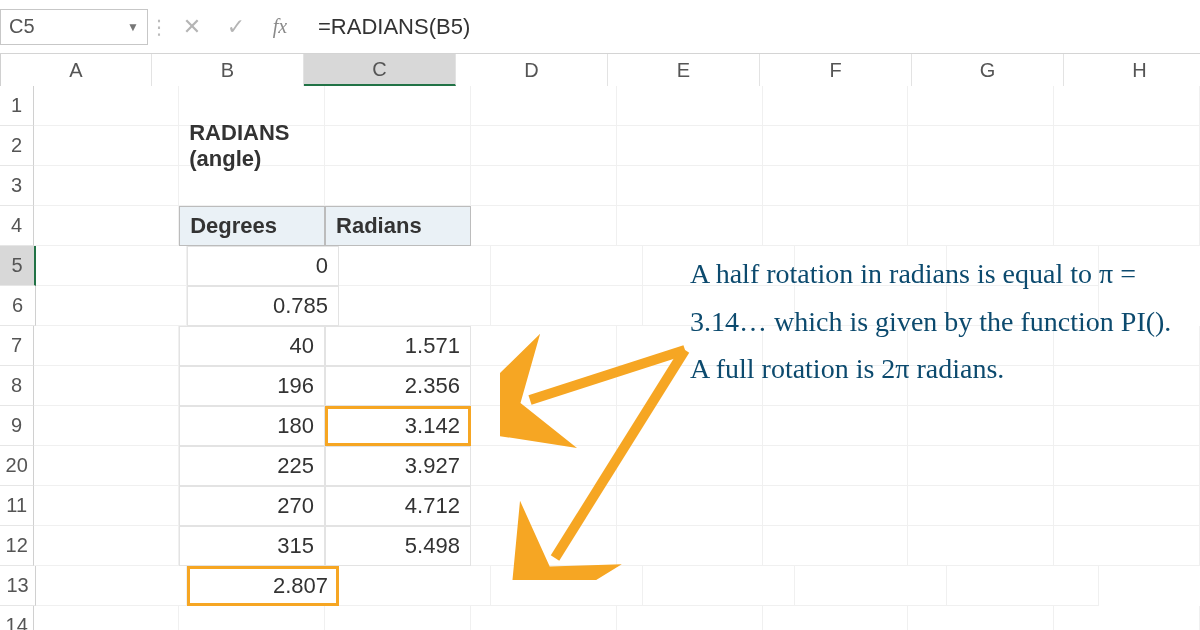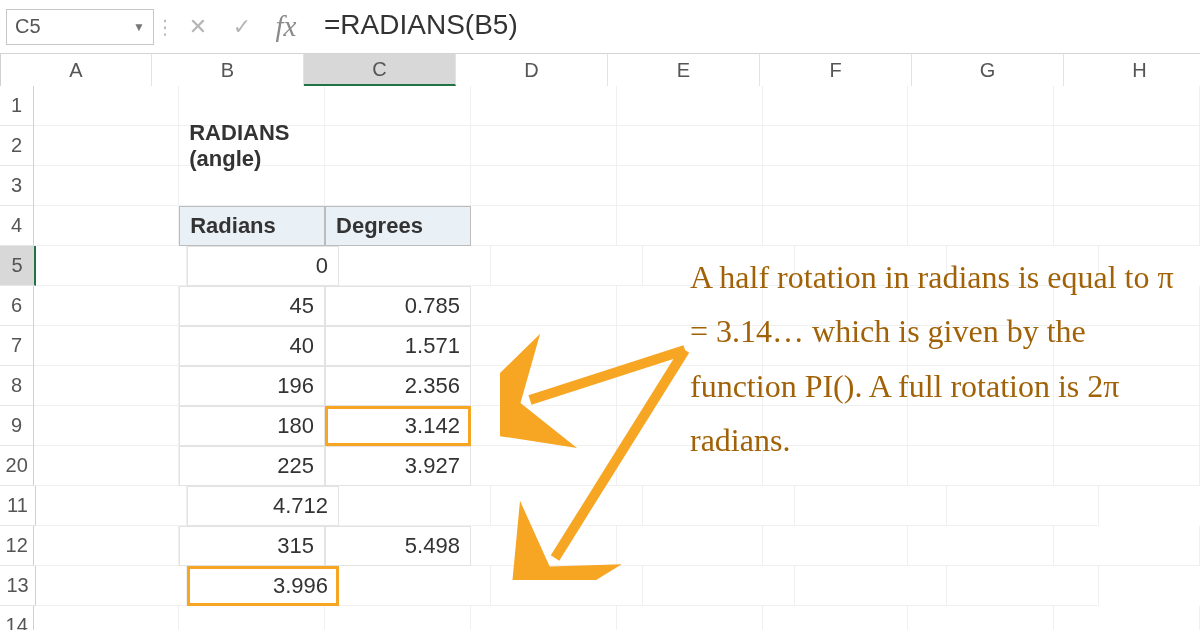--- a/index.html
+++ b/index.html
@@ -11,21 +11,20 @@
     overflow: hidden;
     color: #333;
   }
   
   .formula-bar {
     height: 54px;
     display: flex;
     align-items: center;
     border-bottom: 1px solid #d4d4d4;
     background: #fff;
-    padding-left: 6px;
     font-size: 20px;
   }
   .name-box-wrap { display:flex; align-items:center; }
   .name-box {
     width: 148px;
     height: 36px;
     border: 1px solid #c7c7c7;
     background: #fff;
     display: flex;
     align-items: center;
@@ -44,30 +43,30 @@
   .fb-btn {
     width: 44px; height: 36px;
     display:flex; align-items:center; justify-content:center;
     color:#b5b5b5;
     font-size: 22px;
   }
   .fx-label {
     font-style: italic;
     font-family: "Times New Roman", serif;
     color:#8a8a8a;
-    font-size: 29px;
+    font-size: 20px;
     width: 44px; text-align:center;
   }
   .formula-input {
     flex: 1;
     height: 36px;
     padding-left: 16px;
-    font-size: 28px;
+    font-size: 22px;
     color: #333;
-    display:flex; align-items:flex-start;
+    display:flex; align-items:center;
   }
 
   
   .grid-wrap { display:flex; flex-direction:column; }
   .col-headers {
     display:flex;
     background:#fff;
     border-bottom:1px solid #d0d0d0;
     height: 32px;
   }
@@ -154,22 +153,22 @@
   .c-G { width:152px; }
   .c-H { width:152px; }
 
   
   .anno {
     position:absolute;
     left: 690px;
     top: 250px;
     width: 500px;
     font-family: "Comic Sans MS", "Segoe Script", cursive;
-    color:#a16207;
-    font-size: 32px;
+    color:#0c4a6e;
+    font-size: 28px;
     line-height: 1.7;
   }
   .arrow-svg {
     position:absolute;
     left: 500px;
     top: 280px;
     z-index:5;
     pointer-events:none;
   }
 </style>
@@ -238,26 +237,26 @@
         <div class="cell c-C"></div>
         <div class="cell c-D"></div>
         <div class="cell c-E"></div>
         <div class="cell c-F"></div>
         <div class="cell c-G"></div>
         <div class="cell c-H"></div>
       </div>
       <div class="row">
         <div class="row-h">4</div>
         <div class="cell c-A"></div>
+        <div class="cell c-B head">
+          <span>Degrees</span>
+        </div>
         <div class="cell c-C head">
           <span>Radians</span>
         </div>
-        <div class="cell c-B head">
-          <span>Degrees</span>
-        </div>
         <div class="cell c-D"></div>
         <div class="cell c-E"></div>
         <div class="cell c-F"></div>
         <div class="cell c-G"></div>
         <div class="cell c-H"></div>
       </div>
       <div class="row">
         <div class="row-h sel">5</div>
         <div class="cell c-A"></div>
         <div class="cell c-B data right">
@@ -265,23 +264,20 @@
         </div>
         <div class="cell c-D"></div>
         <div class="cell c-E"></div>
         <div class="cell c-F"></div>
         <div class="cell c-G"></div>
         <div class="cell c-H"></div>
       </div>
       <div class="row">
         <div class="row-h">6</div>
         <div class="cell c-A"></div>
-        <div class="cell c-B data right">
-          <span>45</span>
-        </div>
         <div class="cell c-C data right">
           <span>0.785</span>
         </div>
         <div class="cell c-D"></div>
         <div class="cell c-E"></div>
         <div class="cell c-F"></div>
         <div class="cell c-G"></div>
         <div class="cell c-H"></div>
       </div>
       <div class="row">
@@ -340,20 +336,23 @@
         </div>
         <div class="cell c-D"></div>
         <div class="cell c-E"></div>
         <div class="cell c-F"></div>
         <div class="cell c-G"></div>
         <div class="cell c-H"></div>
       </div>
       <div class="row">
         <div class="row-h">11</div>
         <div class="cell c-A"></div>
+        <div class="cell c-B data right">
+          <span>270</span>
+        </div>
         <div class="cell c-C data right">
           <span>4.712</span>
         </div>
         <div class="cell c-D"></div>
         <div class="cell c-E"></div>
         <div class="cell c-F"></div>
         <div class="cell c-G"></div>
         <div class="cell c-H"></div>
       </div>
       <div class="row">
@@ -368,21 +367,21 @@
         <div class="cell c-D"></div>
         <div class="cell c-E"></div>
         <div class="cell c-F"></div>
         <div class="cell c-G"></div>
         <div class="cell c-H"></div>
       </div>
       <div class="row">
         <div class="row-h">13</div>
         <div class="cell c-A"></div>
         <div class="cell c-C data right hl">
-          <span>3.996</span>
+          <span>2.807</span>
         </div>
         <div class="cell c-D"></div>
         <div class="cell c-E"></div>
         <div class="cell c-F"></div>
         <div class="cell c-G"></div>
         <div class="cell c-H"></div>
       </div>
       <div class="row">
         <div class="row-h">14</div>
         <div class="cell c-A"></div>

